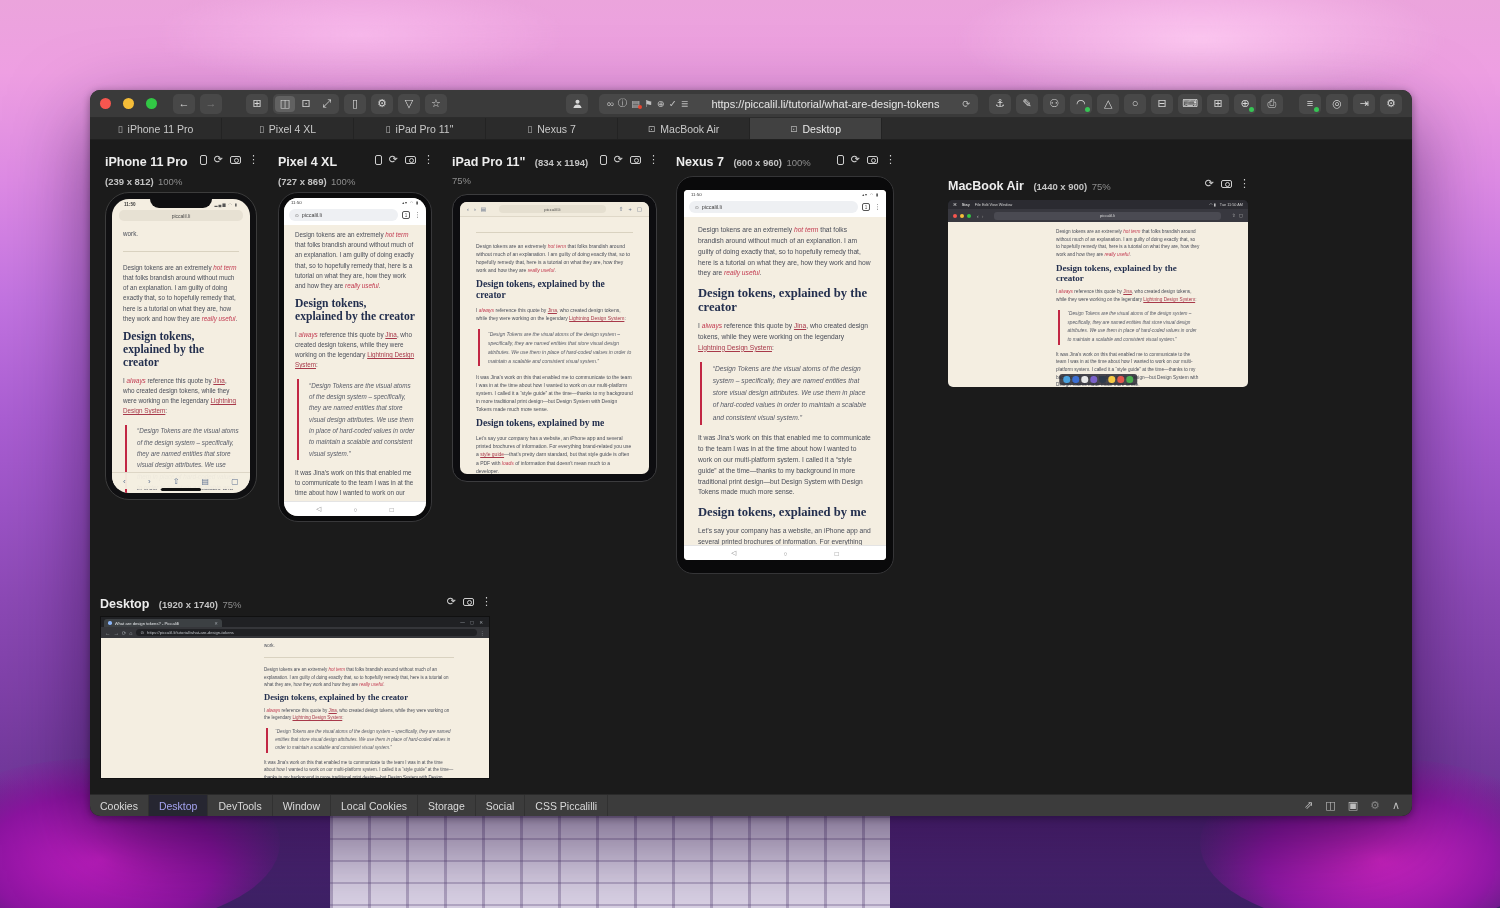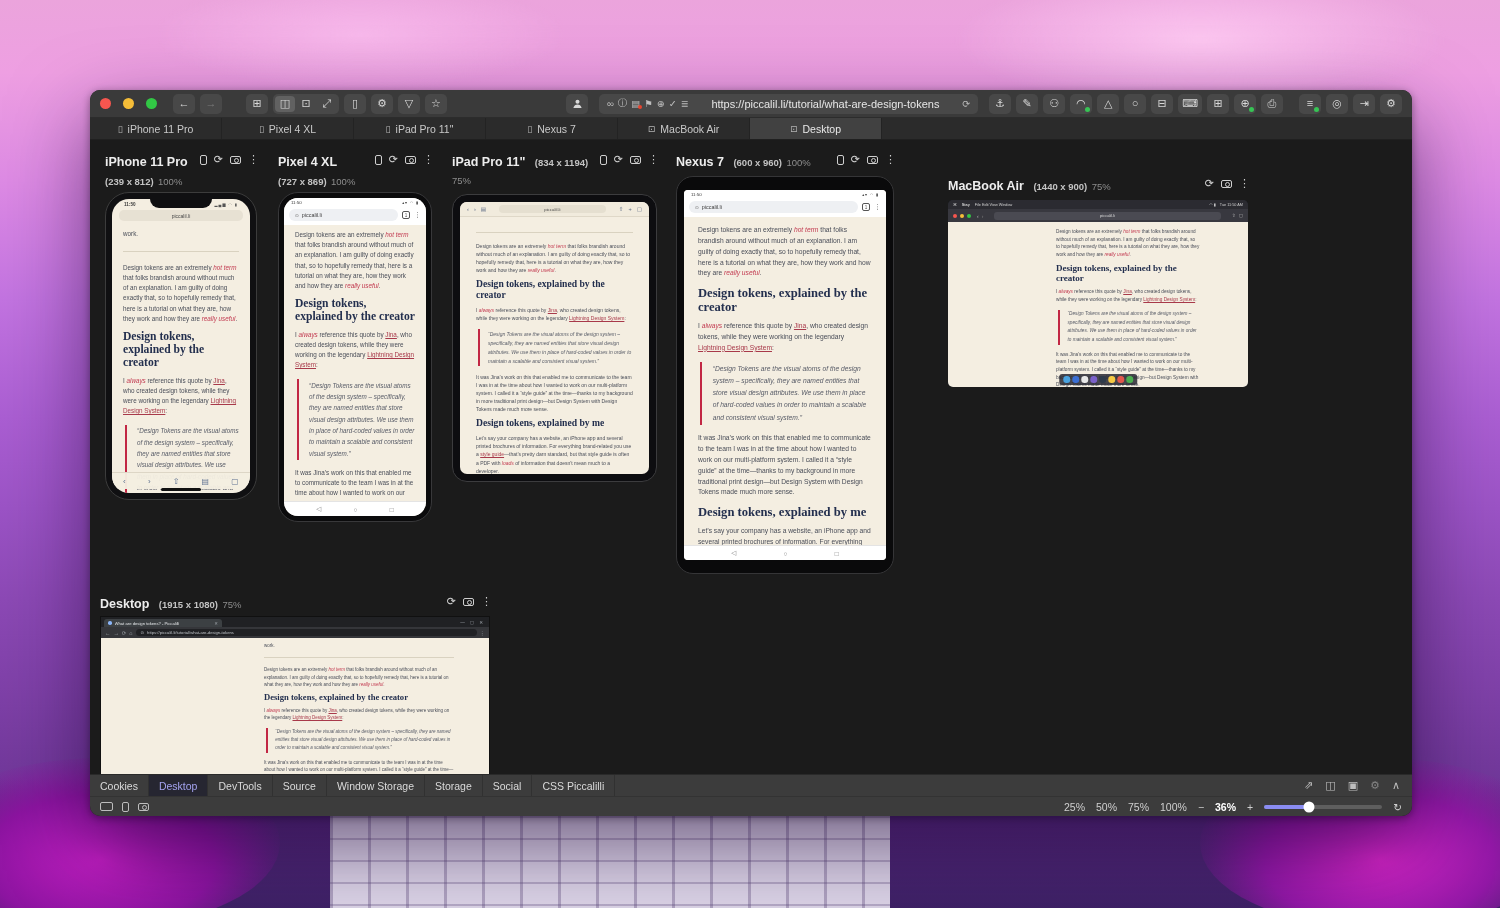--- a/index.html
+++ b/index.html
@@ -477,21 +477,21 @@
             <span class="dock-ic" style="background:#e2574c"></span>
             <span class="dock-ic" style="background:#4caf50"></span>
           </div>
         </div>
       </div>
     </div>
 
     <div class="panel" style="left:10px; top:454px; width:392px;">
       <div class="panel-head">
         <div class="p-name">Desktop</div>
-        <div class="p-inline"><span class="p-dims">(1915 x 1080)</span> <span class="p-pct">75%</span></div>
+        <div class="p-inline"><span class="p-dims">(1920 x 1740)</span> <span class="p-pct">75%</span></div>
         <div class="p-icons">
           <span>⟳</span>
           <span class="cam-ic"></span>
           <span>⋮</span>
         </div>
       </div>
       <div class="desk-screen">
         <div class="desk-tabbar">
           <span class="desk-tab">
             <span class="fav"></span>
@@ -530,47 +530,28 @@
             </div>
         </div>
       </div>
     </div>
   </div>
 
   <div class="bottombar">
     <span class="btab">Cookies</span>
     <span class="btab active">Desktop</span>
     <span class="btab">DevTools</span>
-    <span class="btab">Source</span>
-    <span class="btab">Window Storage</span>
+    <span class="btab">Window</span>
+    <span class="btab">Local Cookies</span>
     <span class="btab">Storage</span>
     <span class="btab">Social</span>
     <span class="btab">CSS Piccalilli</span>
     <span class="bbar-icons">
       <span>⇗</span>
       <span>◫</span>
       <span>▣</span>
       <span class="dimmed">⚙</span>
       <span>∧</span>
     </span>
   </div>
 
-  <div class="statusbar">
-    <span class="ic-card"></span>
-    <span class="ic-phone"></span>
-    <span class="ic-cam"></span>
-    <span class="zoomctl">
-      <span>25%</span>
-      <span>50%</span>
-      <span>75%</span>
-      <span>100%</span>
-      <span>−</span>
-      <span class="cur">36%</span>
-      <span>+</span>
-      <span class="zslider">
-          <span class="zfill"></span>
-          <span class="zknob"></span>
-        </span>
-      <span>↻</span>
-    </span>
-  </div>
 
 </div>
 
 </body></html>

